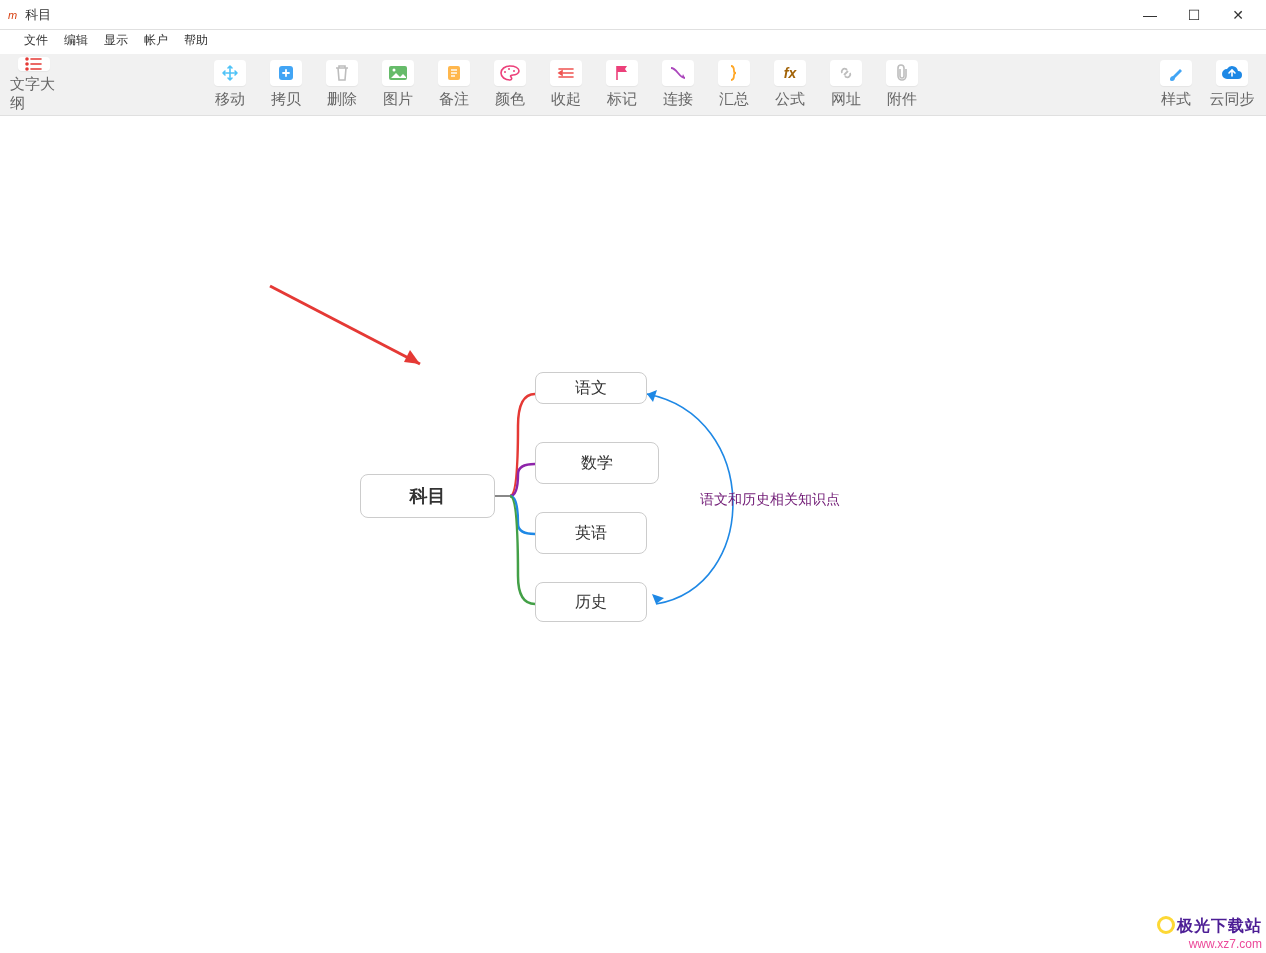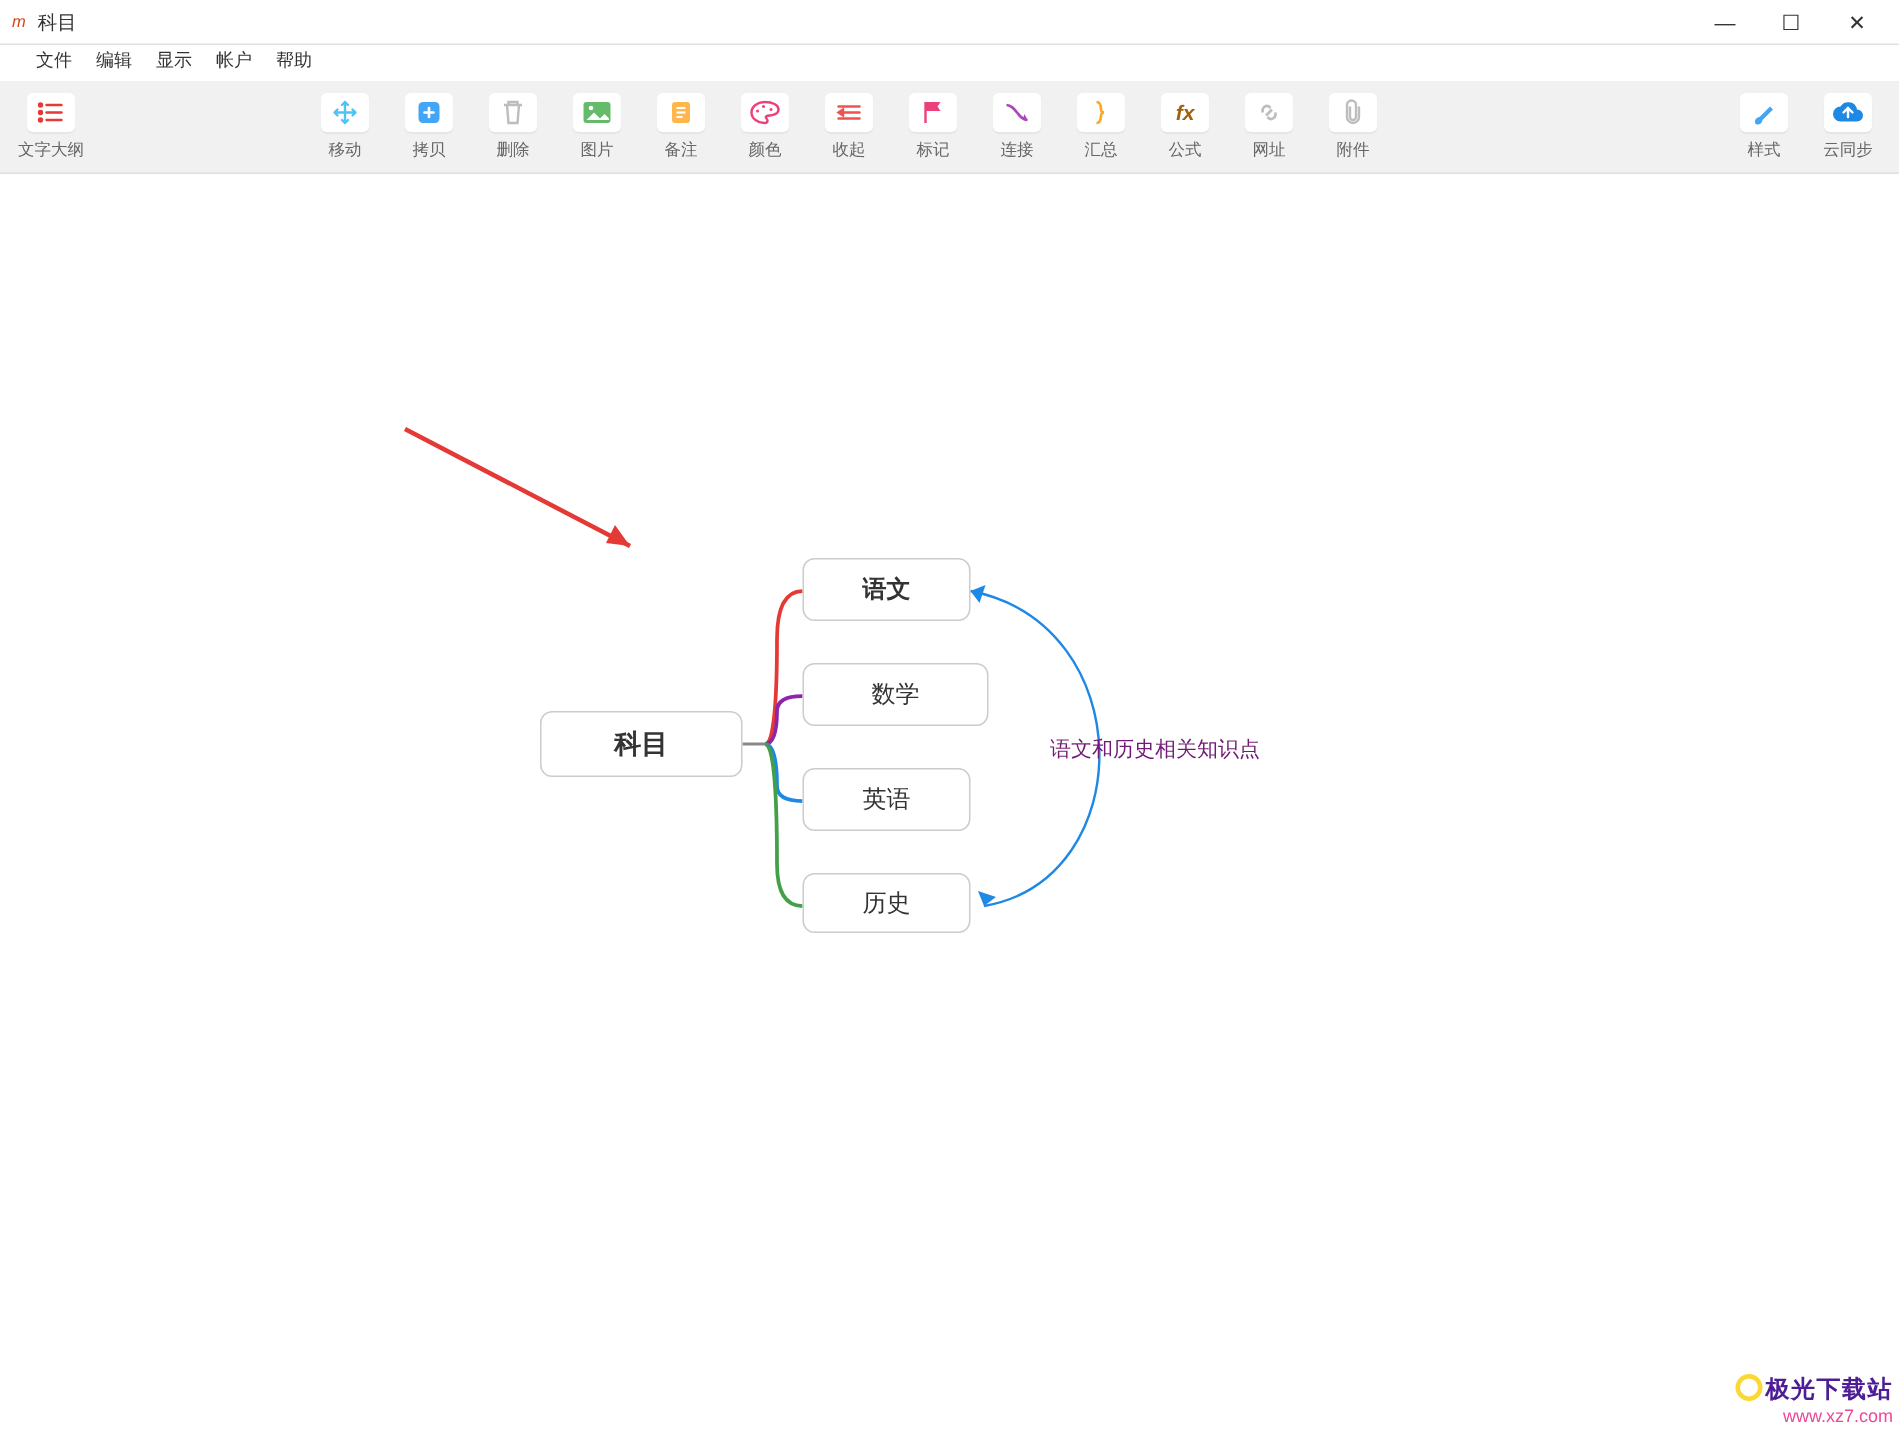--- a/index.html
+++ b/index.html
@@ -10,21 +10,21 @@
 .titlebar .title { font-size: 13px; color: #333; }
 .titlebar .win-controls { margin-left: auto; display: flex; gap: 16px; padding-right: 6px; }
 .titlebar .win-controls div { width: 28px; text-align: center; cursor: pointer; font-size: 14px; color: #333; }
 
 .menubar { height: 24px; display: flex; padding: 0 16px; background: #fff; }
 .menubar .menu-item { font-size: 12px; color: #333; padding: 2px 8px; cursor: pointer; }
 
 .toolbar { height: 62px; background: #f1f1f1; display: flex; align-items: center; padding: 4px 6px; border-bottom: 1px solid #e0e0e0; }
 .toolbar .tbtn { display: flex; flex-direction: column; align-items: center; justify-content: center; width: 48px; height: 54px; margin: 0 4px; cursor: pointer; border-radius: 4px; }
 .toolbar .tbtn .icon-box { width: 32px; height: 26px; background: #fff; border-radius: 4px; display: flex; align-items: center; justify-content: center; margin-bottom: 4px; box-shadow: 0 1px 1px rgba(0,0,0,0.05); }
-.toolbar .tbtn .lbl { font-size: 11px; color: #666; }
+.toolbar .tbtn .lbl { font-size: 15px; color: #666; }
 .toolbar .spacer { flex: 1; }
 .toolbar .tgroup { display: flex; }
 
 .canvas { position: relative; width: 100%; height: calc(953px - 30px - 24px - 62px); background: #fff; }
 
 .node { position: absolute; border: 1px solid #ccc; border-radius: 8px; background: #fff; display: flex; align-items: center; justify-content: center; font-size: 16px; color: #333; }
 .node.root { font-weight: bold; font-size: 18px; }
 
 .annotation { position: absolute; color: #701a75; font-size: 14px; }
 
@@ -241,21 +241,21 @@
     <path d="M647 278 C760 300 760 470 656 488" stroke="#1e88e5" stroke-width="1.6" fill="none"></path>
     <path d="M656 488 l-4 -10 l12 4 z" fill="#1e88e5"></path>
     <path d="M647 278 l10 -4 l-4 12 z" fill="#1e88e5"></path>
 
     <line x1="270" y1="170" x2="420" y2="248" stroke="#e53935" stroke-width="3"></line>
     <path d="M420 248 l-16 -2 l6 -12 z" fill="#e53935"></path>
   </svg>
 
   <div class="node root" style="left:360px; top:358px; width:135px; height:44px;">科目</div>
 
-  <div class="node" style="left:535px; top:256px; width:112px; height:42px;font-weight:bold;">语文</div>
+  <div class="node" style="left:535px; top:256px; width:112px; height:32px;">语文</div>
   <div class="node" style="left:535px; top:326px; width:124px; height:42px;">数学</div>
   <div class="node" style="left:535px; top:396px; width:112px; height:42px;">英语</div>
   <div class="node" style="left:535px; top:466px; width:112px; height:40px;">历史</div>
 
   <div class="annotation" style="left:700px; top:375px;">语文和历史相关知识点</div>
 
   <div class="watermark">
     <div class="line1"><span class="cring"></span><span class="c0">极光下载站</span></div>
     <div class="line2">www.xz7.com</div>
   </div>

